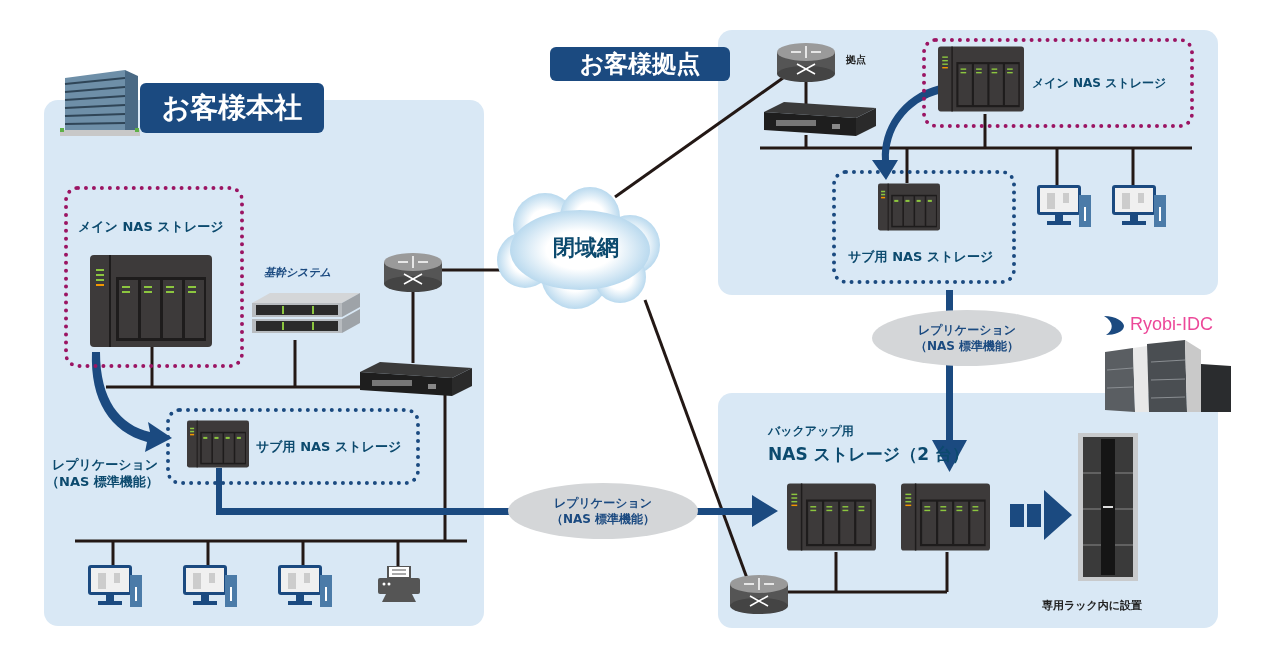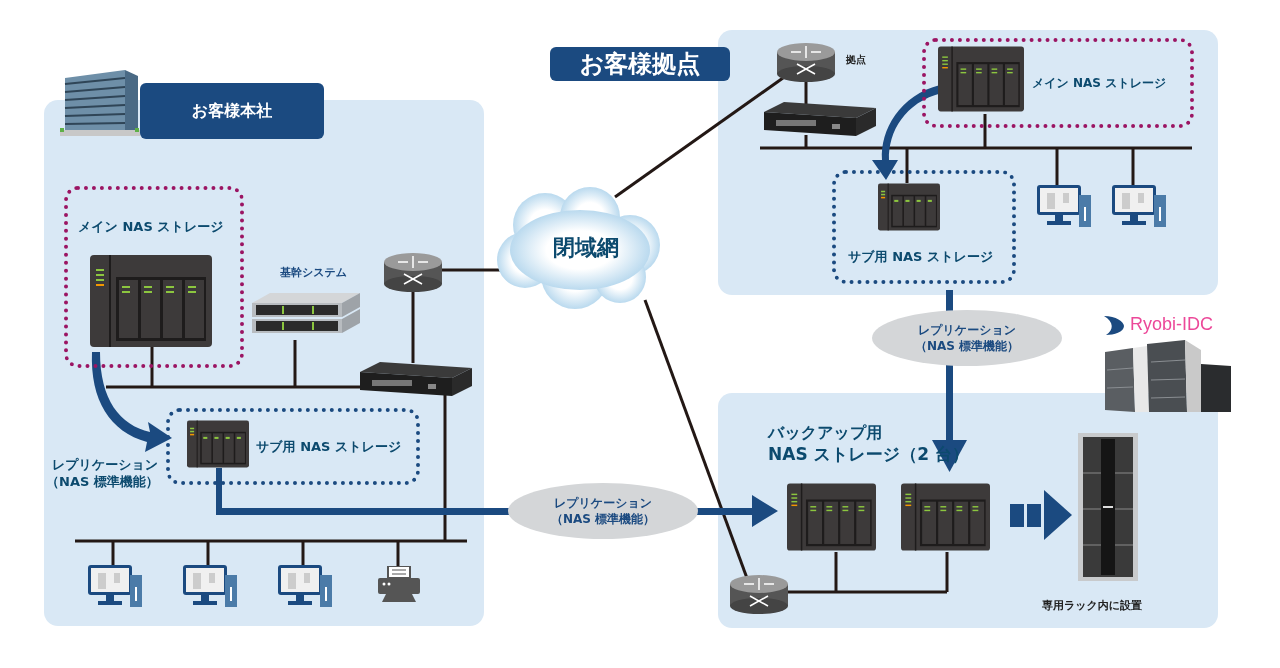--- a/index.html
+++ b/index.html
@@ -82,21 +82,21 @@
     <line x1="5" y1="30" x2="65" y2="26"></line>
       <line x1="5" y1="38" x2="65" y2="35"></line>
     <line x1="5" y1="46" x2="65" y2="44"></line>
       <line x1="5" y1="54" x2="65" y2="53"></line>
   </g>
   <rect x="0" y="60" width="80" height="6" fill="#c8c8c8"></rect>
   <rect x="0" y="58" width="4" height="4" fill="#5fb048"></rect>
     <rect x="75" y="58" width="4" height="4" fill="#5fb048"></rect>
 </svg>
 
-<div class="title-box" style="left:140px;top:83px;width:184px;height:56px;font-size:16px;">お客様本社</div>
+<div class="title-box" style="left:140px;top:83px;width:184px;height:50px;font-size:28px;">お客様本社</div>
 <div class="title-box" style="left:550px;top:47px;width:180px;height:34px;font-size:24px;">お客様拠点</div>
 
 <div class="dot-red" style="left:64px;top:186px;width:180px;height:182px;"></div>
 <div class="lbl" style="left:78px;top:218px;">メイン NAS ストレージ</div>
 
 <svg class="nas" style="left:90px;top:255px;" width="122" height="92" viewBox="0 0 122 92">
   <rect x="0" y="0" width="122" height="92" rx="4" fill="#3d3a3a"></rect>
   <line x1="20" y1="0" x2="20" y2="92" stroke="#1e1c1c" stroke-width="2"></line>
   <rect x="6" y="14" width="8" height="2" fill="#8cc63f"></rect>
     <rect x="6" y="19" width="8" height="2" fill="#8cc63f"></rect>
@@ -114,21 +114,21 @@
       <rect x="32" y="36" width="8" height="2"></rect>
       <rect x="54" y="31" width="8" height="2"></rect>
       <rect x="54" y="36" width="8" height="2"></rect>
       <rect x="76" y="31" width="8" height="2"></rect>
       <rect x="76" y="36" width="8" height="2"></rect>
       <rect x="98" y="31" width="8" height="2"></rect>
       <rect x="98" y="36" width="8" height="2"></rect>
     </g>
 </svg>
 
-<div class="lbl-dark" style="left:280px;top:265px;color:#1b4a80;">基幹システム</div>
+<div class="lbl-dark" style="left:264px;top:265px;color:#1b4a80;font-style:italic;">基幹システム</div>
 <svg class="abs" style="left:252px;top:291px;" width="108" height="52" viewBox="0 0 108 52">
   <polygon points="0,12 18,2 108,2 90,12" fill="#d4d6d8"></polygon>
   <rect x="0" y="12" width="90" height="14" fill="#b8bcc0"></rect>
   <polygon points="90,12 108,2 108,16 90,26" fill="#9ea3a8"></polygon>
   <rect x="4" y="14" width="82" height="10" fill="#2b2b2b"></rect>
   <rect x="0" y="28" width="90" height="14" fill="#b8bcc0"></rect>
   <polygon points="90,28 108,18 108,32 90,42" fill="#9ea3a8"></polygon>
   <rect x="4" y="30" width="82" height="10" fill="#2b2b2b"></rect>
   <g fill="#8cc63f">
       <rect x="30" y="15" width="2" height="8"></rect>
@@ -368,21 +368,21 @@
   <polygon points="96,24 126,26 126,72 96,72" fill="#2a2c2e"></polygon>
   <g stroke="#8a8e92" stroke-width="1">
       <line x1="2" y1="30" x2="28" y2="28"></line>
       <line x1="2" y1="48" x2="28" y2="47"></line>
       <line x1="46" y1="22" x2="80" y2="20"></line>
       <line x1="46" y1="40" x2="80" y2="39"></line>
       <line x1="46" y1="58" x2="80" y2="57"></line>
     </g>
 </svg>
 
-<div class="lbl" style="left:768px;top:423px;font-size:16px;">バックアップ用</div>
+<div class="lbl" style="left:768px;top:423px;font-size:12px;">バックアップ用</div>
 <div class="lbl" style="left:768px;top:443px;font-size:17px;">NAS ストレージ（2 台）</div>
 <svg class="nas" style="left:787px;top:483px;" width="89" height="68" viewBox="0 0 122 92">
   <rect x="0" y="0" width="122" height="92" rx="4" fill="#3d3a3a"></rect>
   <line x1="20" y1="0" x2="20" y2="92" stroke="#1e1c1c" stroke-width="2"></line>
   <rect x="6" y="14" width="8" height="2" fill="#8cc63f"></rect>
     <rect x="6" y="19" width="8" height="2" fill="#8cc63f"></rect>
     <rect x="6" y="24" width="8" height="2" fill="#8cc63f"></rect>
     <rect x="6" y="29" width="8" height="2" fill="#f39800"></rect>
   <rect x="26" y="22" width="90" height="64" fill="#1e1c1c"></rect>
   <g fill="#3d3a3a">

